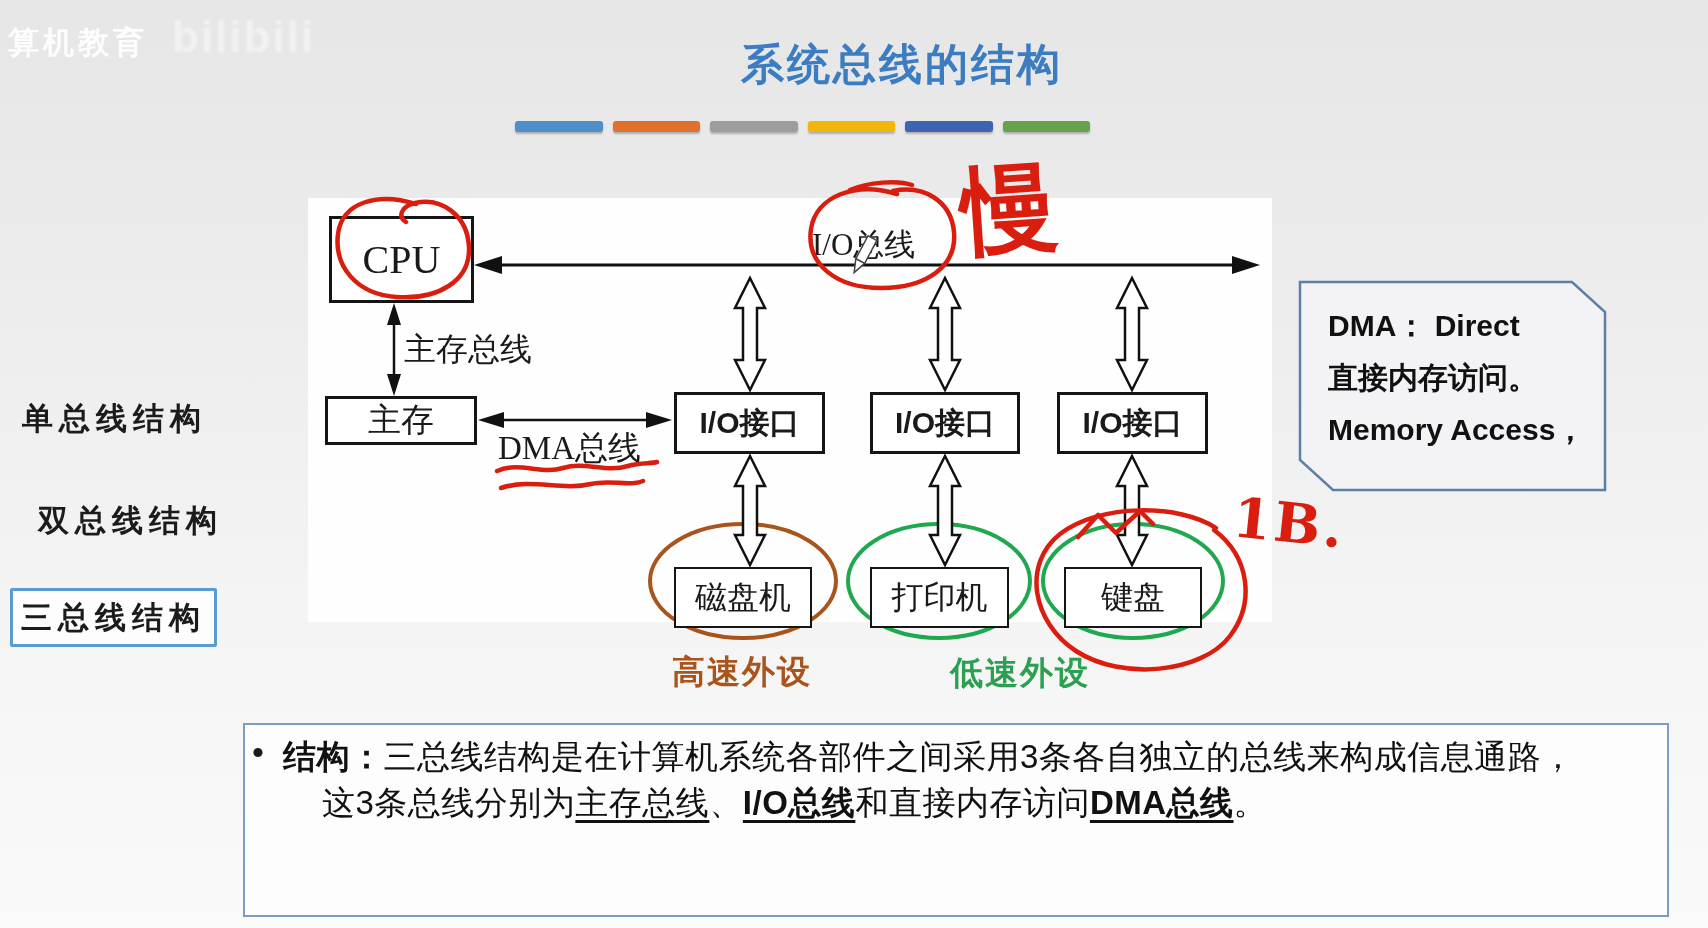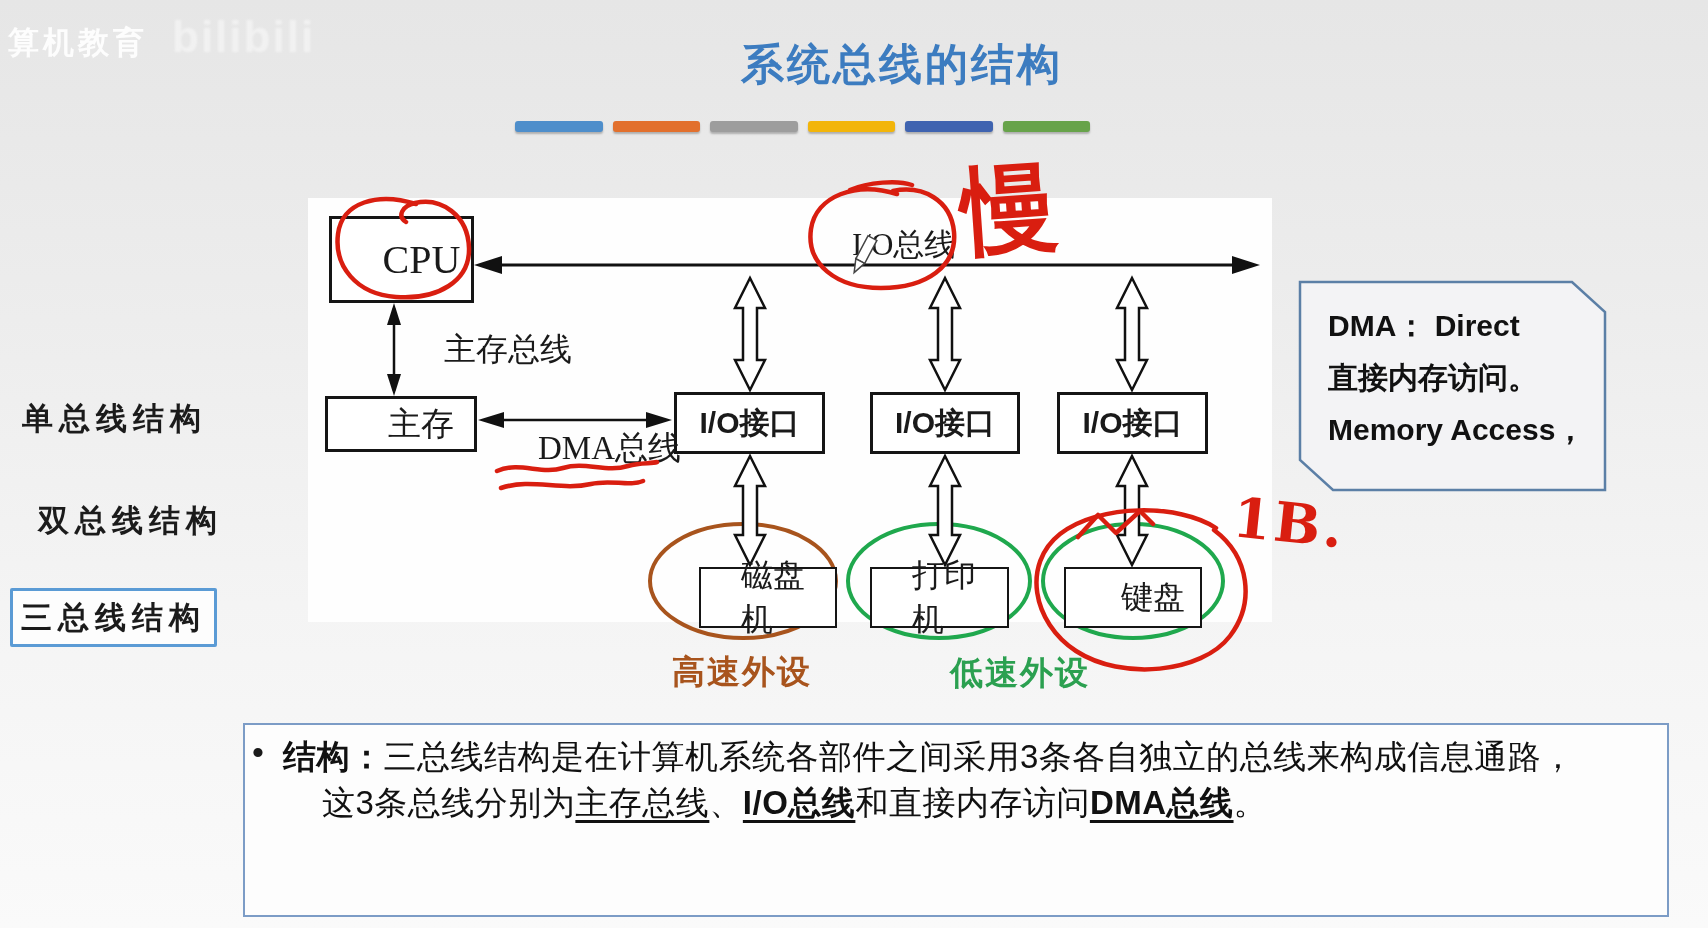--- a/index.html
+++ b/index.html
@@ -18,27 +18,27 @@
   .side-label{font-size:31px;font-weight:600;letter-spacing:6px;color:#1b1b1b;font-family:Liberation Mono, monospace;}
   .side1{left:22px;top:398px;}
   .side2{left:38px;top:500px;}
   .side-box{left:10px;top:588px;width:201px;height:53px;background:#fdfdfd;border:3px solid #5B9BD5;border-radius:2px;
             display:flex;align-items:center;justify-content:center;}
   .side-box .side-label{font-weight:700;}
   
   .panel{left:308px;top:198px;width:964px;height:424px;background:#fefefe;}
   
   .dbox{border:3px solid #151515;background:#fff;display:flex;align-items:center;justify-content:center;box-sizing:border-box;}
-  .serif{font-family:"Liberation Serif","DejaVu Serif",serif;padding-left:40px;}
+  .serif{font-family:"Liberation Serif","DejaVu Serif",serif;}
   .cpu{left:329px;top:216px;width:145px;height:87px;font-size:40px;}
-  .mm{left:325px;top:396px;width:152px;height:56px;font-size:33px;}
+  .mm{left:325px;top:396px;width:152px;height:49px;font-size:33px;}
   .ioif{top:392px;height:62px;font-size:30px;font-weight:700;}
   .ioif1{left:674px;width:151px;} .ioif2{left:870px;width:150px;} .ioif3{left:1057px;width:151px;}
   .per{top:567px;height:61px;font-size:32px;border-width:2.5px;}
-  .per1{left:674px;width:138px;margin-left:25px;} .per2{left:870px;width:139px;} .per3{left:1064px;width:138px;}
+  .per1{left:674px;width:138px;} .per2{left:870px;width:139px;} .per3{left:1064px;width:138px;}
   
   .lbl{font-size:32px;white-space:nowrap;}
   .lbl-mmbus{left:404px;top:328px;}
   .lbl-dmabus{left:498px;top:426px;font-size:33px;}
   .lbl-iobus{left:812px;top:224px;font-size:31px;}
   .lbl-high{left:672px;top:650px;font-size:33px;letter-spacing:2px;font-weight:600;}
   .lbl-low{left:950px;top:651px;font-size:33px;letter-spacing:2px;font-weight:600;}
   
   .hand{font-family:"DejaVu Serif",serif;font-weight:bold;white-space:nowrap;}
   .slow{left:962px;top:146px;font-size:96px;transform:rotate(-4deg);}

